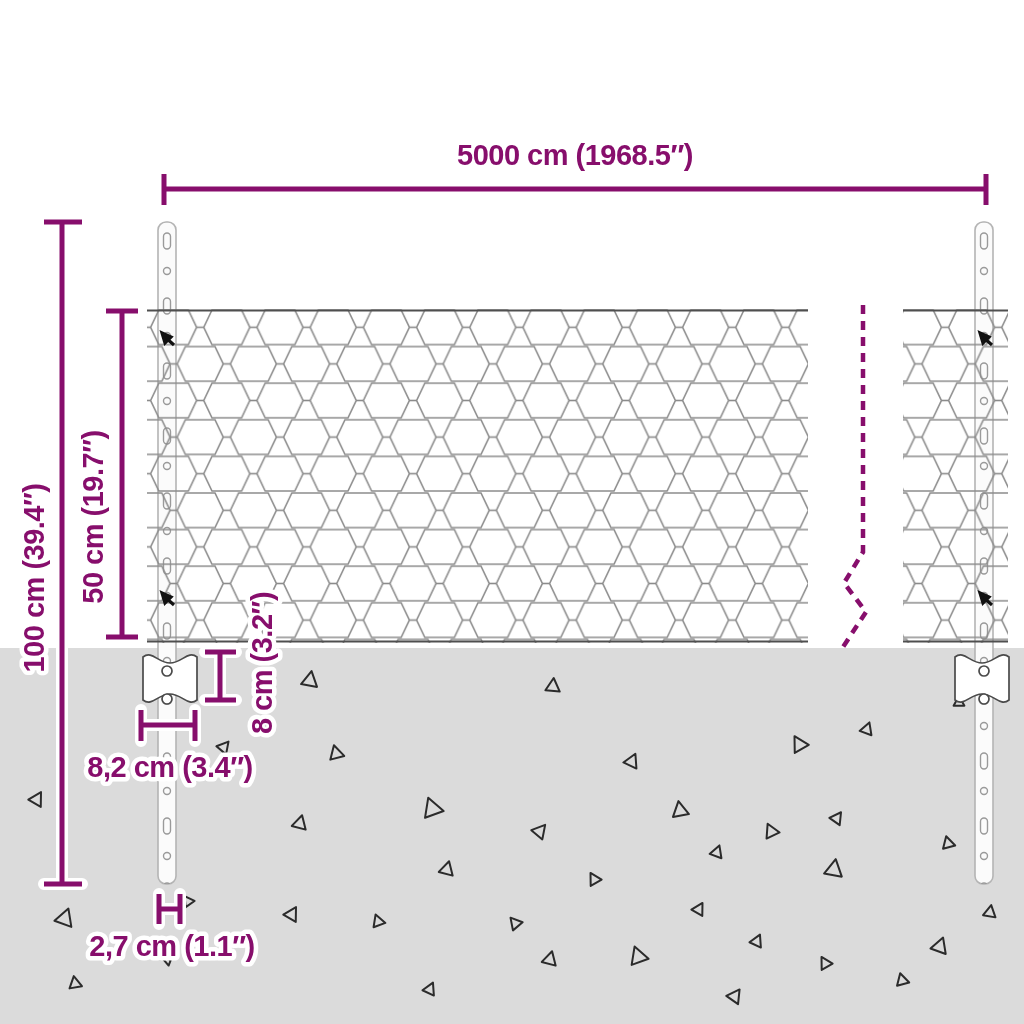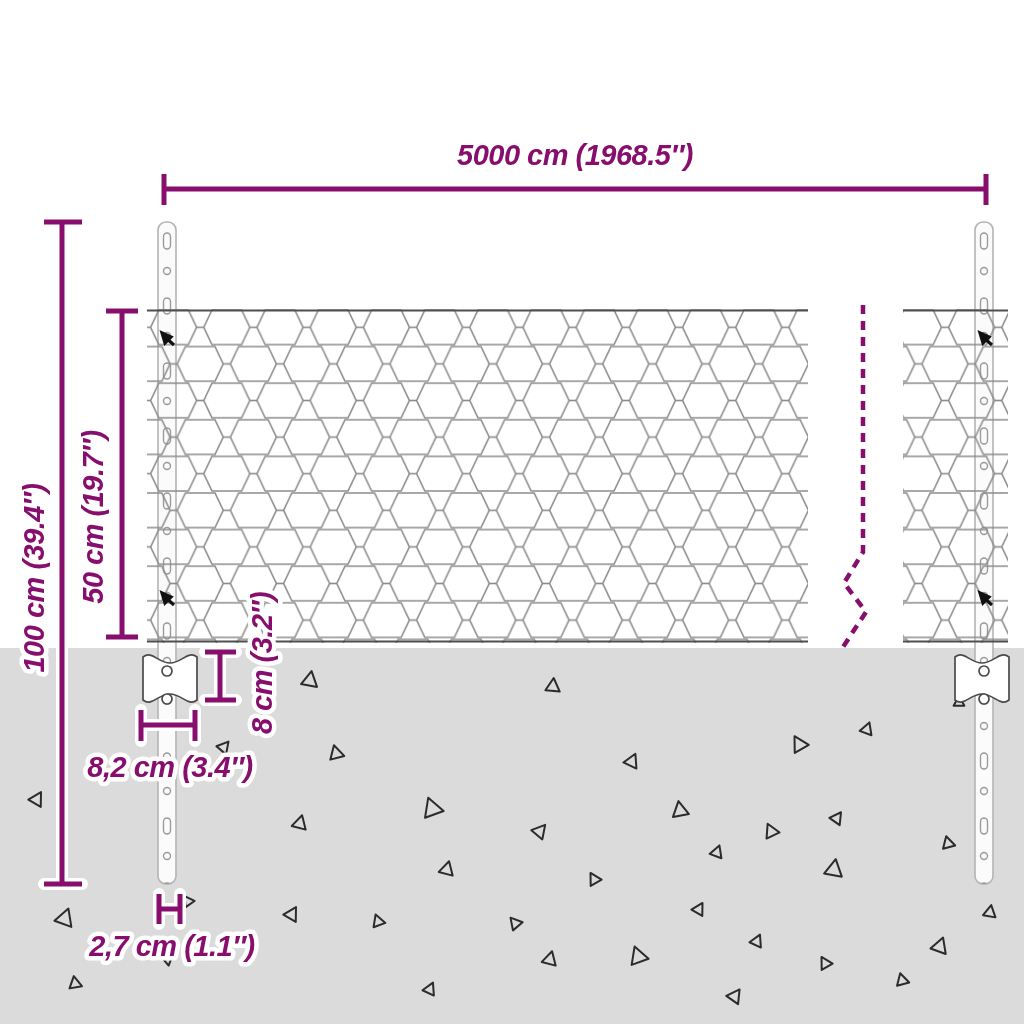--- a/index.html
+++ b/index.html
@@ -1,17 +1,17 @@
 <!DOCTYPE html>
 <html><head>
 <meta charset="utf-8">
 <style>
   html,body{margin:0;padding:0;background:#fff;}
   #stage{position:relative;width:1024px;height:1024px;overflow:hidden;
-         font-family:"Liberation Sans",sans-serif;font-style:italic;}
+         font-family:"Liberation Sans",sans-serif;}
   svg{display:block;}
   .dim-cas{stroke:#ffffff;stroke-width:12;fill:none;stroke-linecap:round;stroke-linejoin:round;}
   .dim{stroke:#870e6c;stroke-width:5;fill:none;stroke-linecap:butt;}
   .breakline{stroke:#870e6c;stroke-width:4.5;fill:none;stroke-dasharray:9 7;stroke-linejoin:miter;}
   .dimtext{fill:#870e6c;font-weight:700;font-size:29px;letter-spacing:-0.5px;
            stroke:#ffffff;stroke-width:9;paint-order:stroke fill;stroke-linejoin:round;}
   .wire{stroke:#8b8b8b;stroke-width:1.6;fill:none;}
   .mesh-edge{stroke:#4f4f4f;stroke-width:2.2;}
   .post-body{fill:#fbfbfb;stroke:#b4b4b4;stroke-width:1.6;}
   .post-hole{stroke:#9a9a9a;stroke-width:1.4;fill:none;}

